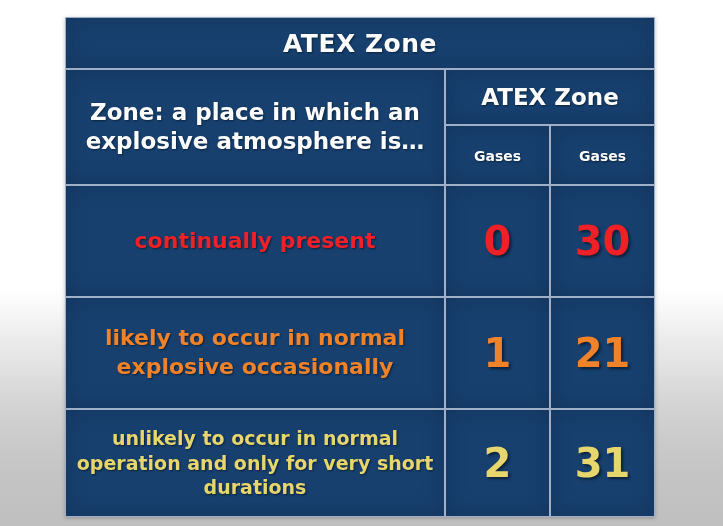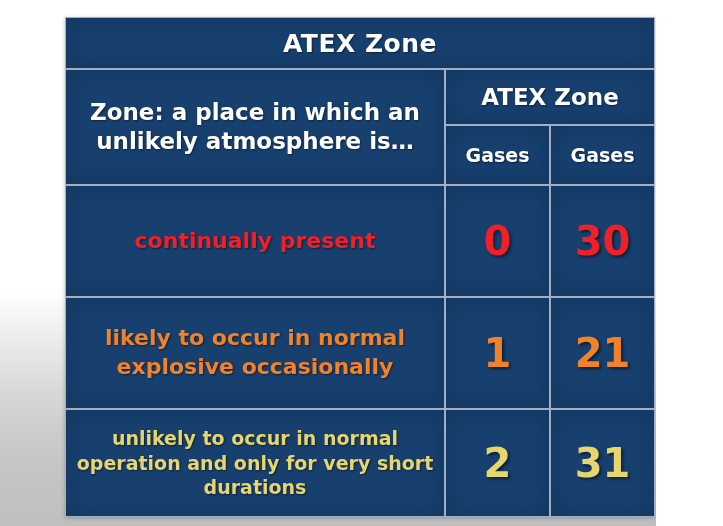--- a/index.html
+++ b/index.html
@@ -9,21 +9,21 @@
   body {
     width: 723px;
     height: 526px;
     overflow: hidden;
     font-family: "DejaVu Sans", sans-serif;
     background: #ffffff;
   }
 
   #slide {
     position: relative;
-    width: 656px;
+    width: 723px;
     height: 526px;
     background:
       linear-gradient(to bottom, #ffffff 0px, #ffffff 300px, #f2f2f2 360px, #d9d9d9 430px, #cfcfcf 470px, #c9c9c9 526px);
     overflow: hidden;
   }
 
   
   #slide::after {
     content: "";
     position: absolute;
@@ -87,21 +87,21 @@
     font-size: 23px;
     font-weight: bold;
     color: #ffffff;
     text-shadow: 1px 1px 2px rgba(0,0,0,0.45);
   }
 
   .subhead-cell {
     height: 58px;
   }
   .subhead-text {
-    font-size: 19px;
+    font-size: 14px;
     font-weight: bold;
     color: #ffffff;
     text-shadow: 1px 1px 2px rgba(0,0,0,0.45);
   }
 
   .col-gases { width: 103px; }
   .col-dusts { width: 103px; }
 
   .data-row-label {
     padding: 0 12px;
@@ -138,21 +138,21 @@
     <tbody>
 
       <tr>
         <td class="title-cell" colspan="3">
           <span class="title-text">ATEX Zone</span>
         </td>
       </tr>
 
       <tr>
         <td class="zone-head-cell" rowspan="2">
-          <span class="zone-head-text">Zone: a place in which an unlikely atmosphere is…</span>
+          <span class="zone-head-text">Zone: a place in which an explosive atmosphere is…</span>
         </td>
         <td class="atexzone-head-cell" colspan="2">
           <span class="atexzone-head-text">ATEX Zone</span>
         </td>
       </tr>
 
       <tr>
         <td class="subhead-cell col-gases">
           <span class="subhead-text">Gases</span>
         </td>

